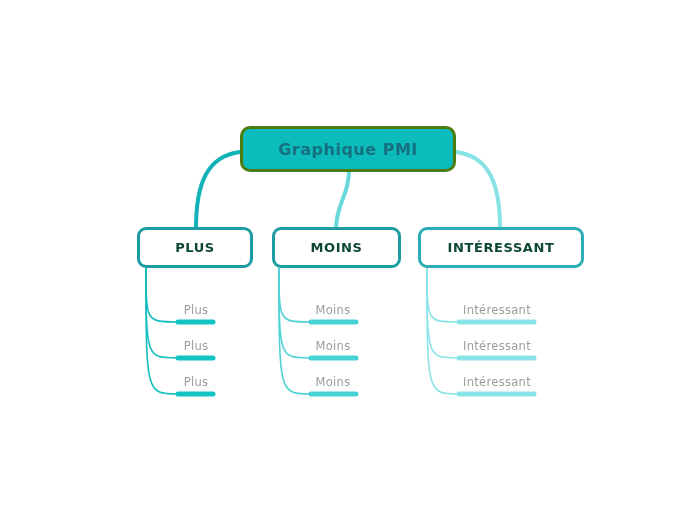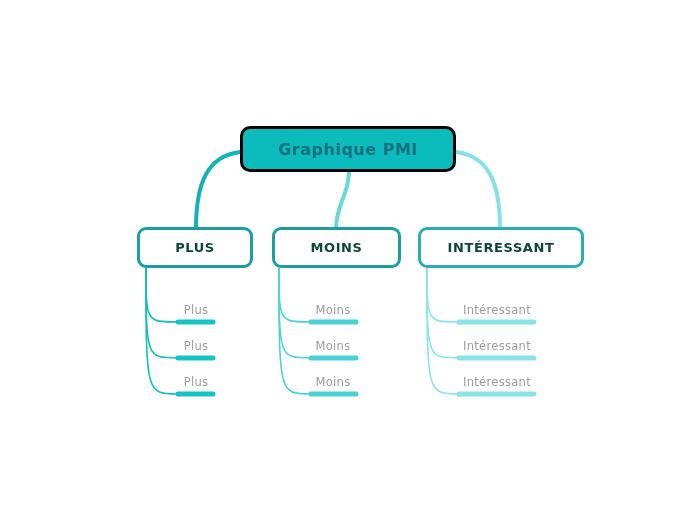--- a/index.html
+++ b/index.html
@@ -23,21 +23,21 @@
     align-items: center;
     justify-content: center;
     background: #ffffff;
     border-radius: 9px;
     cursor: default;
   }
   .topic-root {
     left: 240px; top: 126px;
     width: 216px; height: 46px;
     background: #0cbcbc;
-    border: 3px solid #000000;
+    border: 3px solid #4d7c0f;
     border-radius: 10px;
   }
   .topic-root .label {
     color: #15707f;
     font-size: 16px;
     font-weight: bold;
     letter-spacing: 0.5px;
   }
   .topic-child {
     border: 3px solid #1d9da1;

